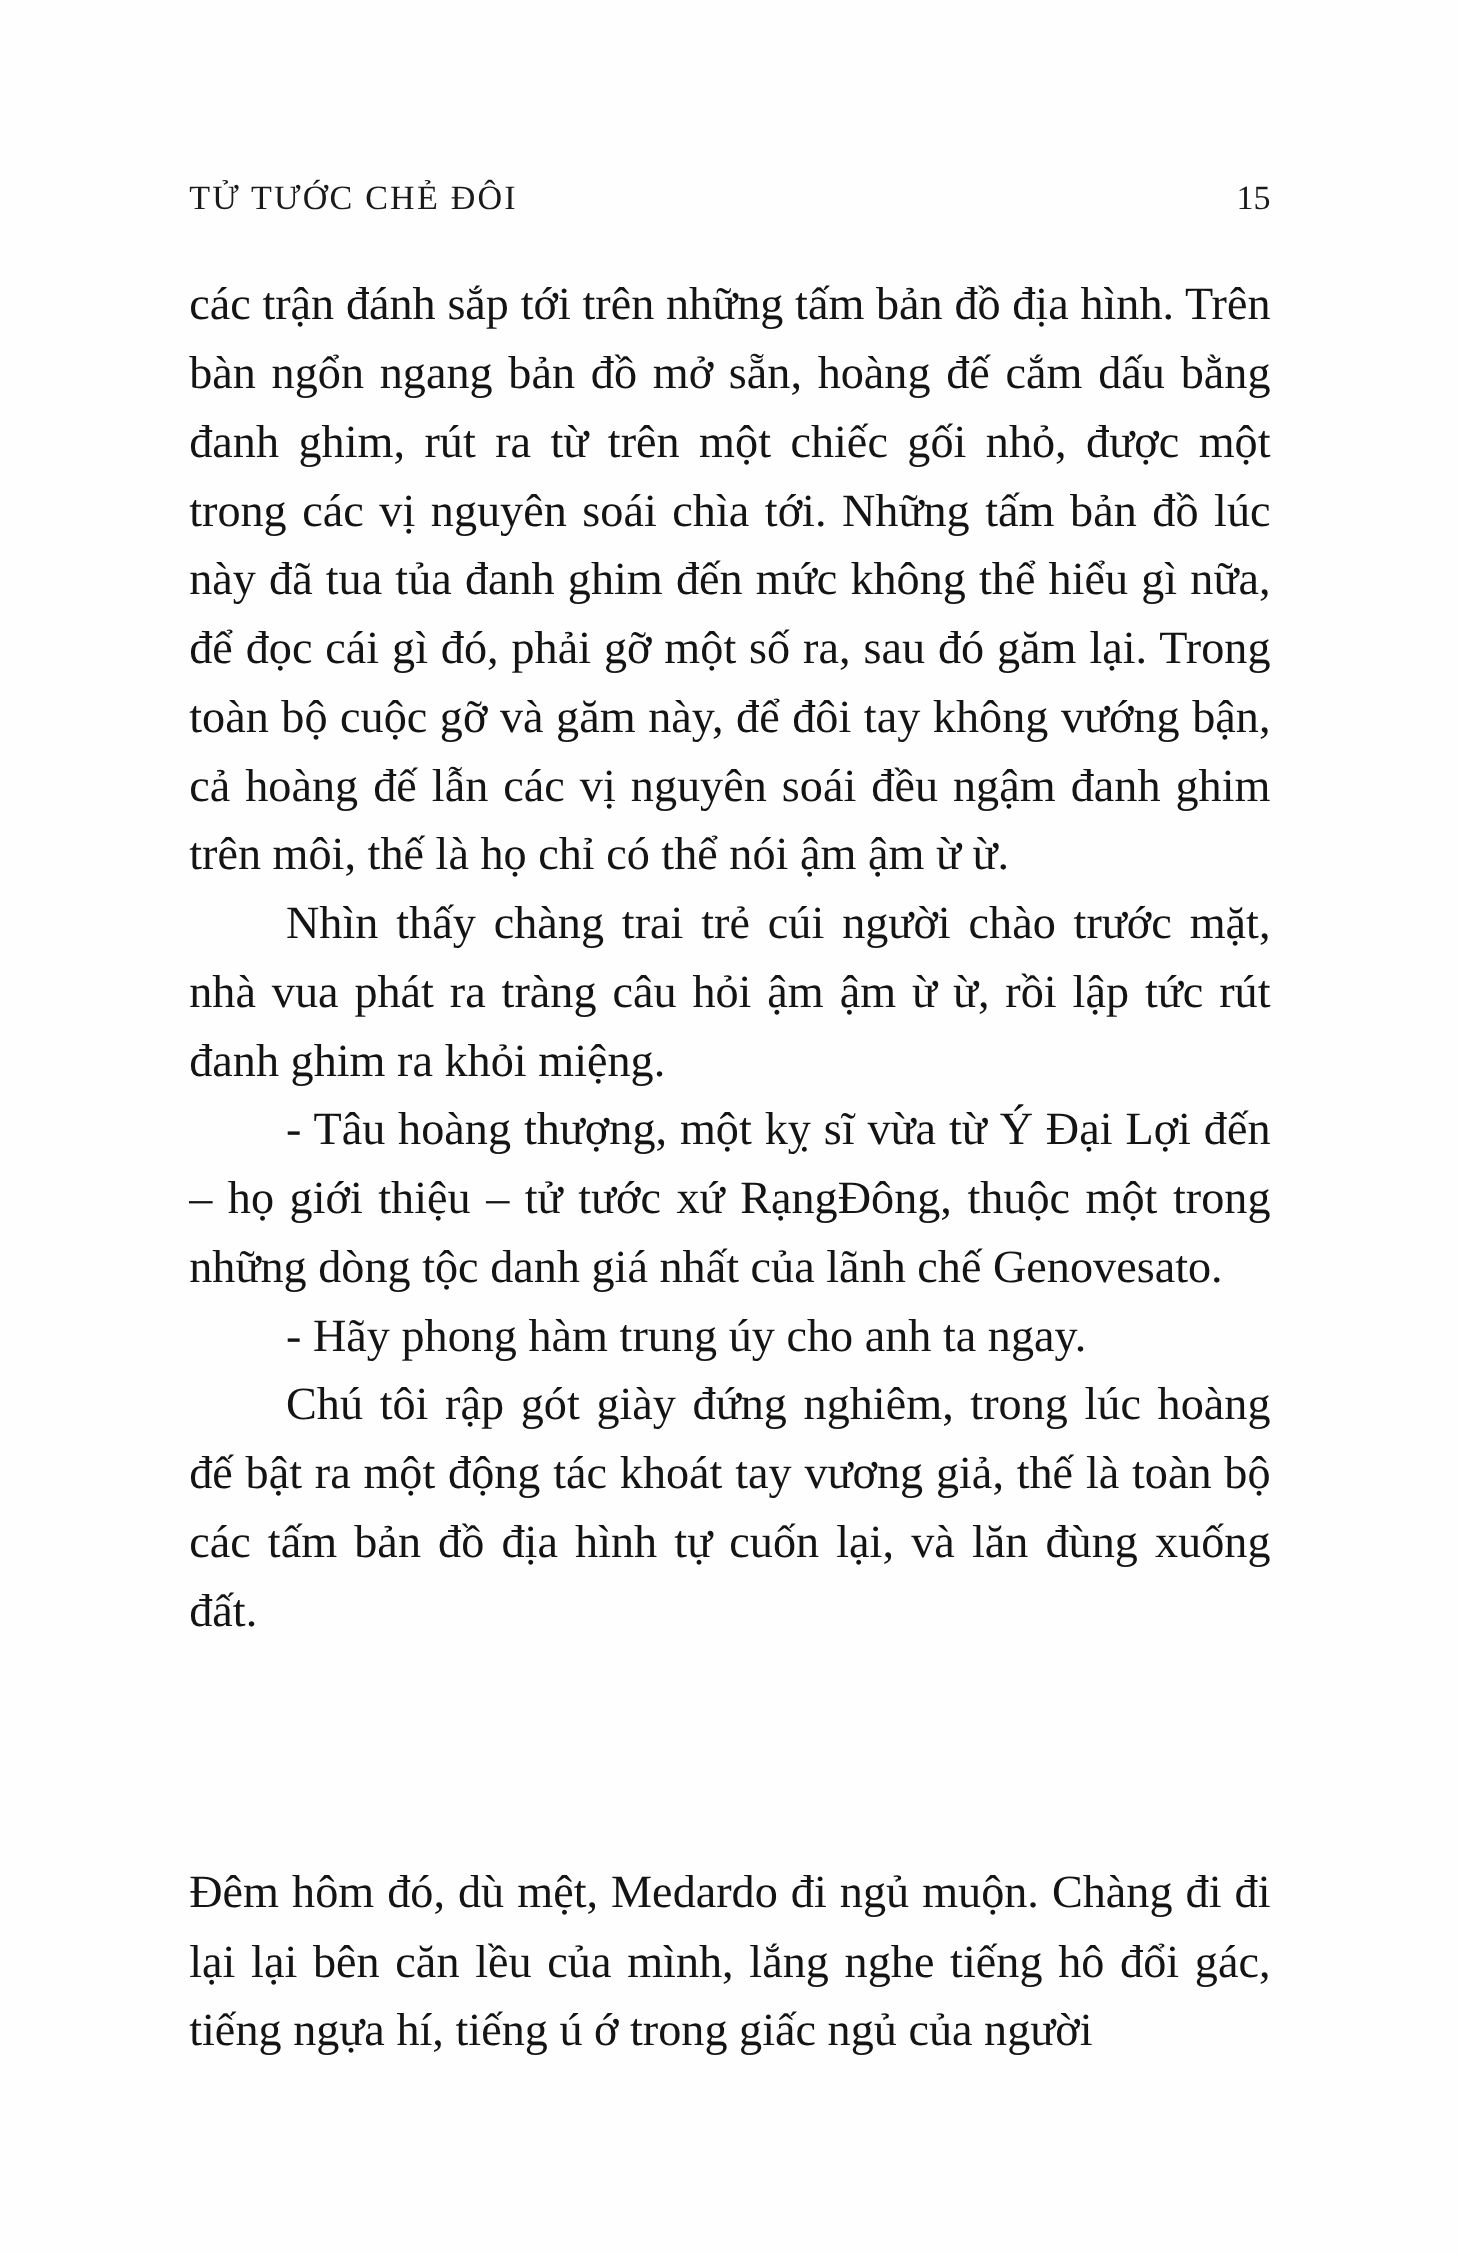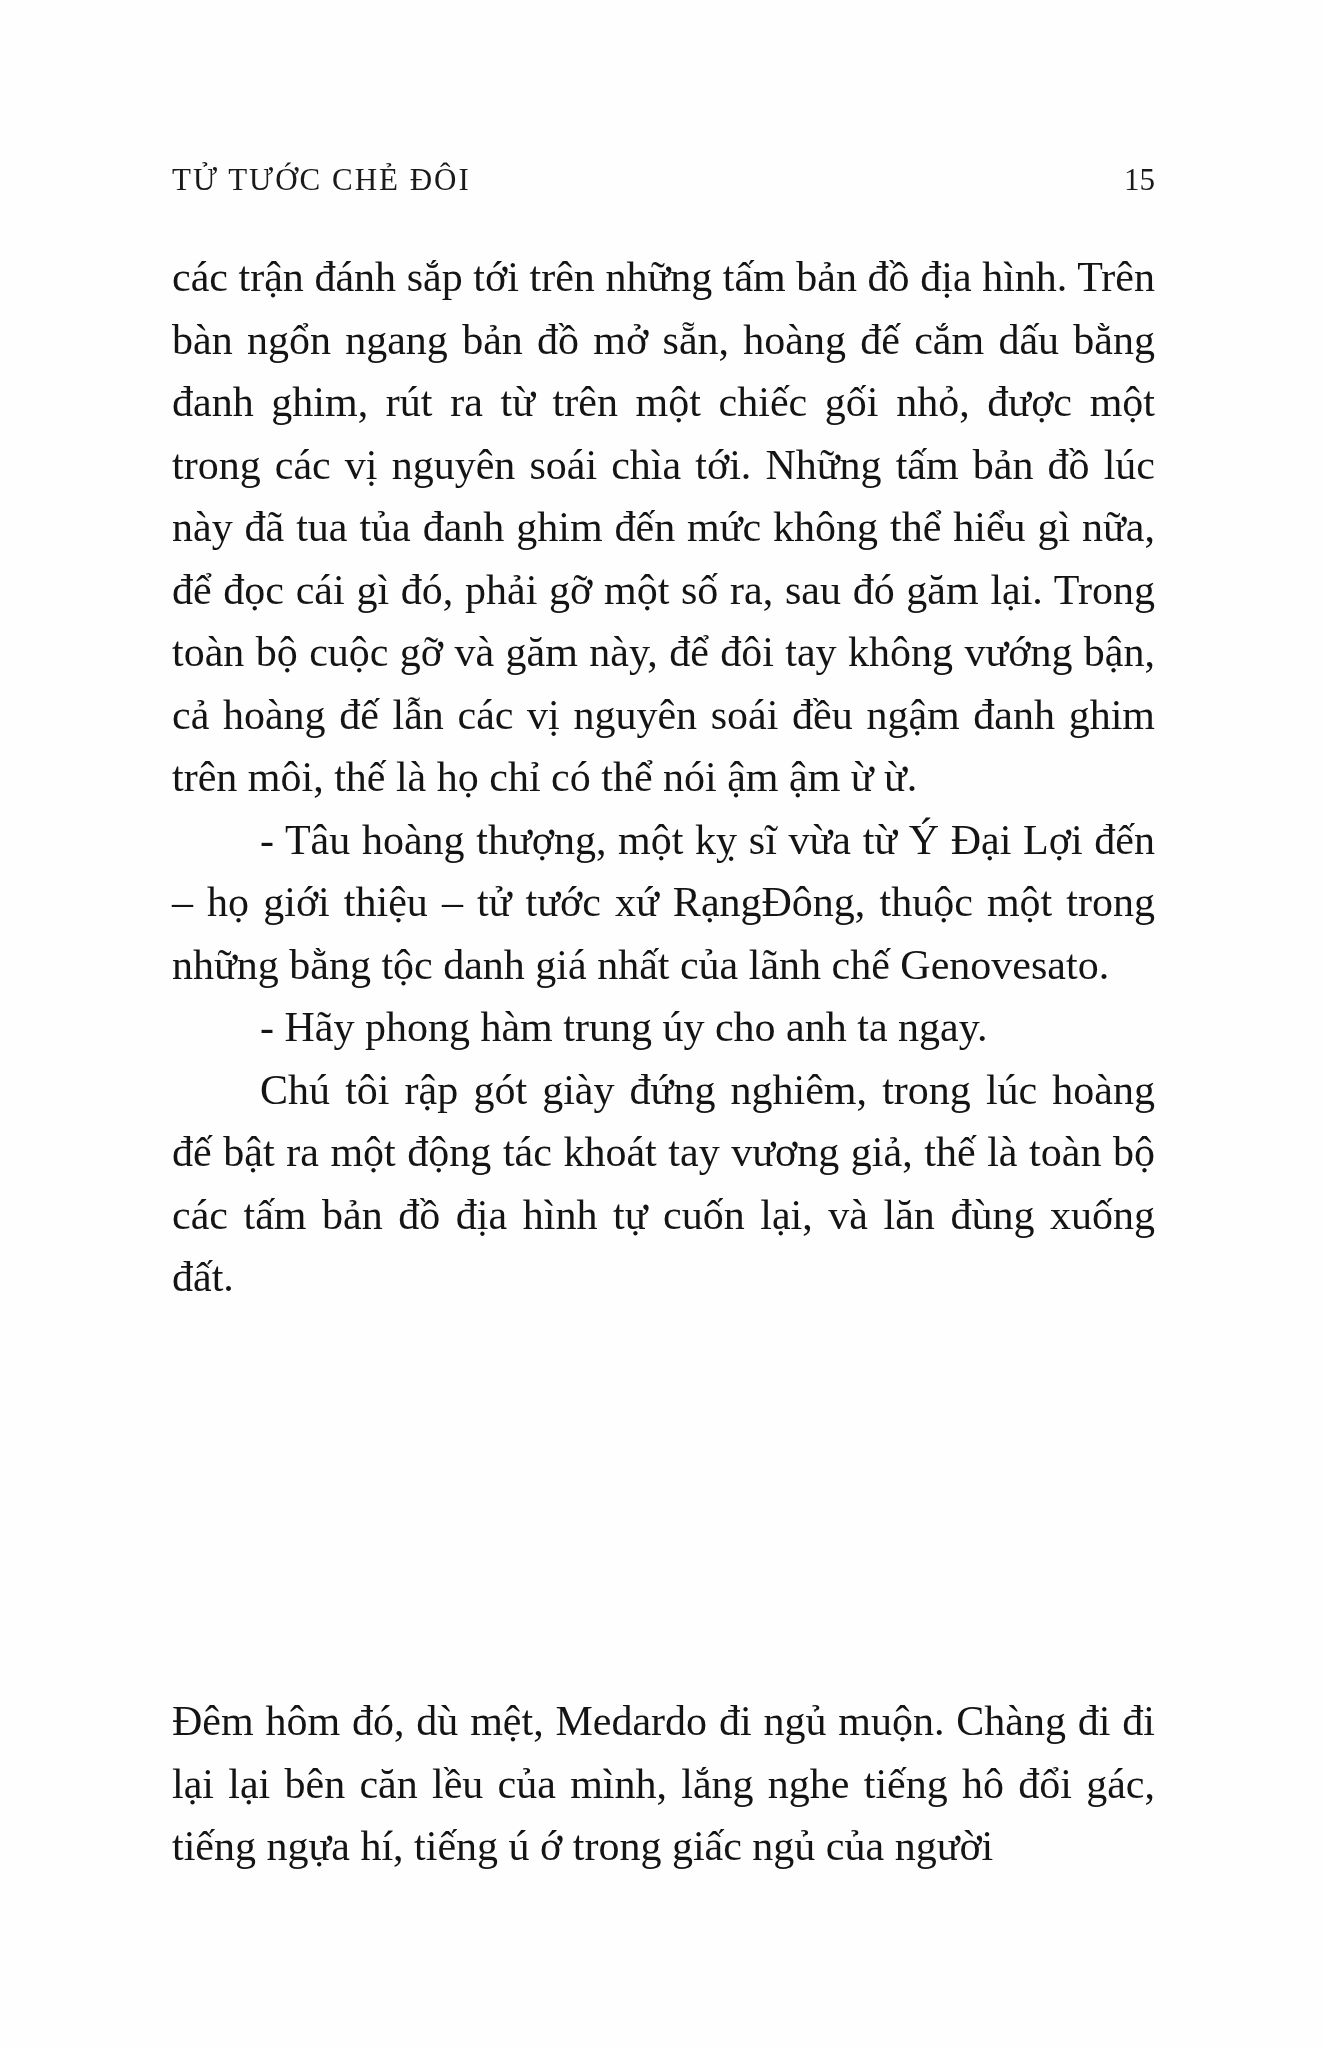--- a/index.html
+++ b/index.html
@@ -73,21 +73,22 @@
 
 <div class="page">
 
   <div class="running-head">
     <div class="running-title">TỬ TƯỚC CHẺ ĐÔI</div>
     <div class="page-number">15</div>
   </div>
 
   <div class="text-block block-1">
     <p class="para">các trận đánh sắp tới trên những tấm bản đồ địa hình. Trên bàn ngổn ngang bản đồ mở sẵn, hoàng đế cắm dấu bằng đanh ghim, rút ra từ trên một chiếc gối nhỏ, được một trong các vị nguyên soái chìa tới. Những tấm bản đồ lúc này đã tua tủa đanh ghim đến mức không thể hiểu gì nữa, để đọc cái gì đó, phải gỡ một số ra, sau đó găm lại. Trong toàn bộ cuộc gỡ và găm này, để đôi tay không vướng bận, cả hoàng đế lẫn các vị nguyên soái đều ngậm đanh ghim trên môi, thế là họ chỉ có thể nói ậm ậm ừ ừ.</p>
-    <p class="para dialog">- Tâu hoàng thượng, một kỵ sĩ vừa từ Ý Đại Lợi đến – họ giới thiệu – tử tước xứ RạngĐông, thuộc một trong những bằng tộc danh giá nhất của lãnh chế Genovesato.</p>
+    <p class="para indent">Nhìn thấy chàng trai trẻ cúi người chào trước mặt, nhà vua phát ra tràng câu hỏi ậm ậm ừ ừ, rồi lập tức rút đanh ghim ra khỏi miệng.</p>
+    <p class="para dialog">- Tâu hoàng thượng, một kỵ sĩ vừa từ Ý Đại Lợi đến – họ giới thiệu – tử tước xứ RạngĐông, thuộc một trong những dòng tộc danh giá nhất của lãnh chế Genovesato.</p>
     <p class="para dialog">- Hãy phong hàm trung úy cho anh ta ngay.</p>
     <p class="para indent">Chú tôi rập gót giày đứng nghiêm, trong lúc hoàng đế bật ra một động tác khoát tay vương giả, thế là toàn bộ các tấm bản đồ địa hình tự cuốn lại, và lăn đùng xuống đất.</p>
   </div>
 
   <div class="text-block block-2">
     <p class="para">Đêm hôm đó, dù mệt, Medardo đi ngủ muộn. Chàng đi đi lại lại bên căn lều của mình, lắng nghe tiếng hô đổi gác, tiếng ngựa hí, tiếng ú ớ trong giấc ngủ của người</p>
   </div>
 
 </div>
 

